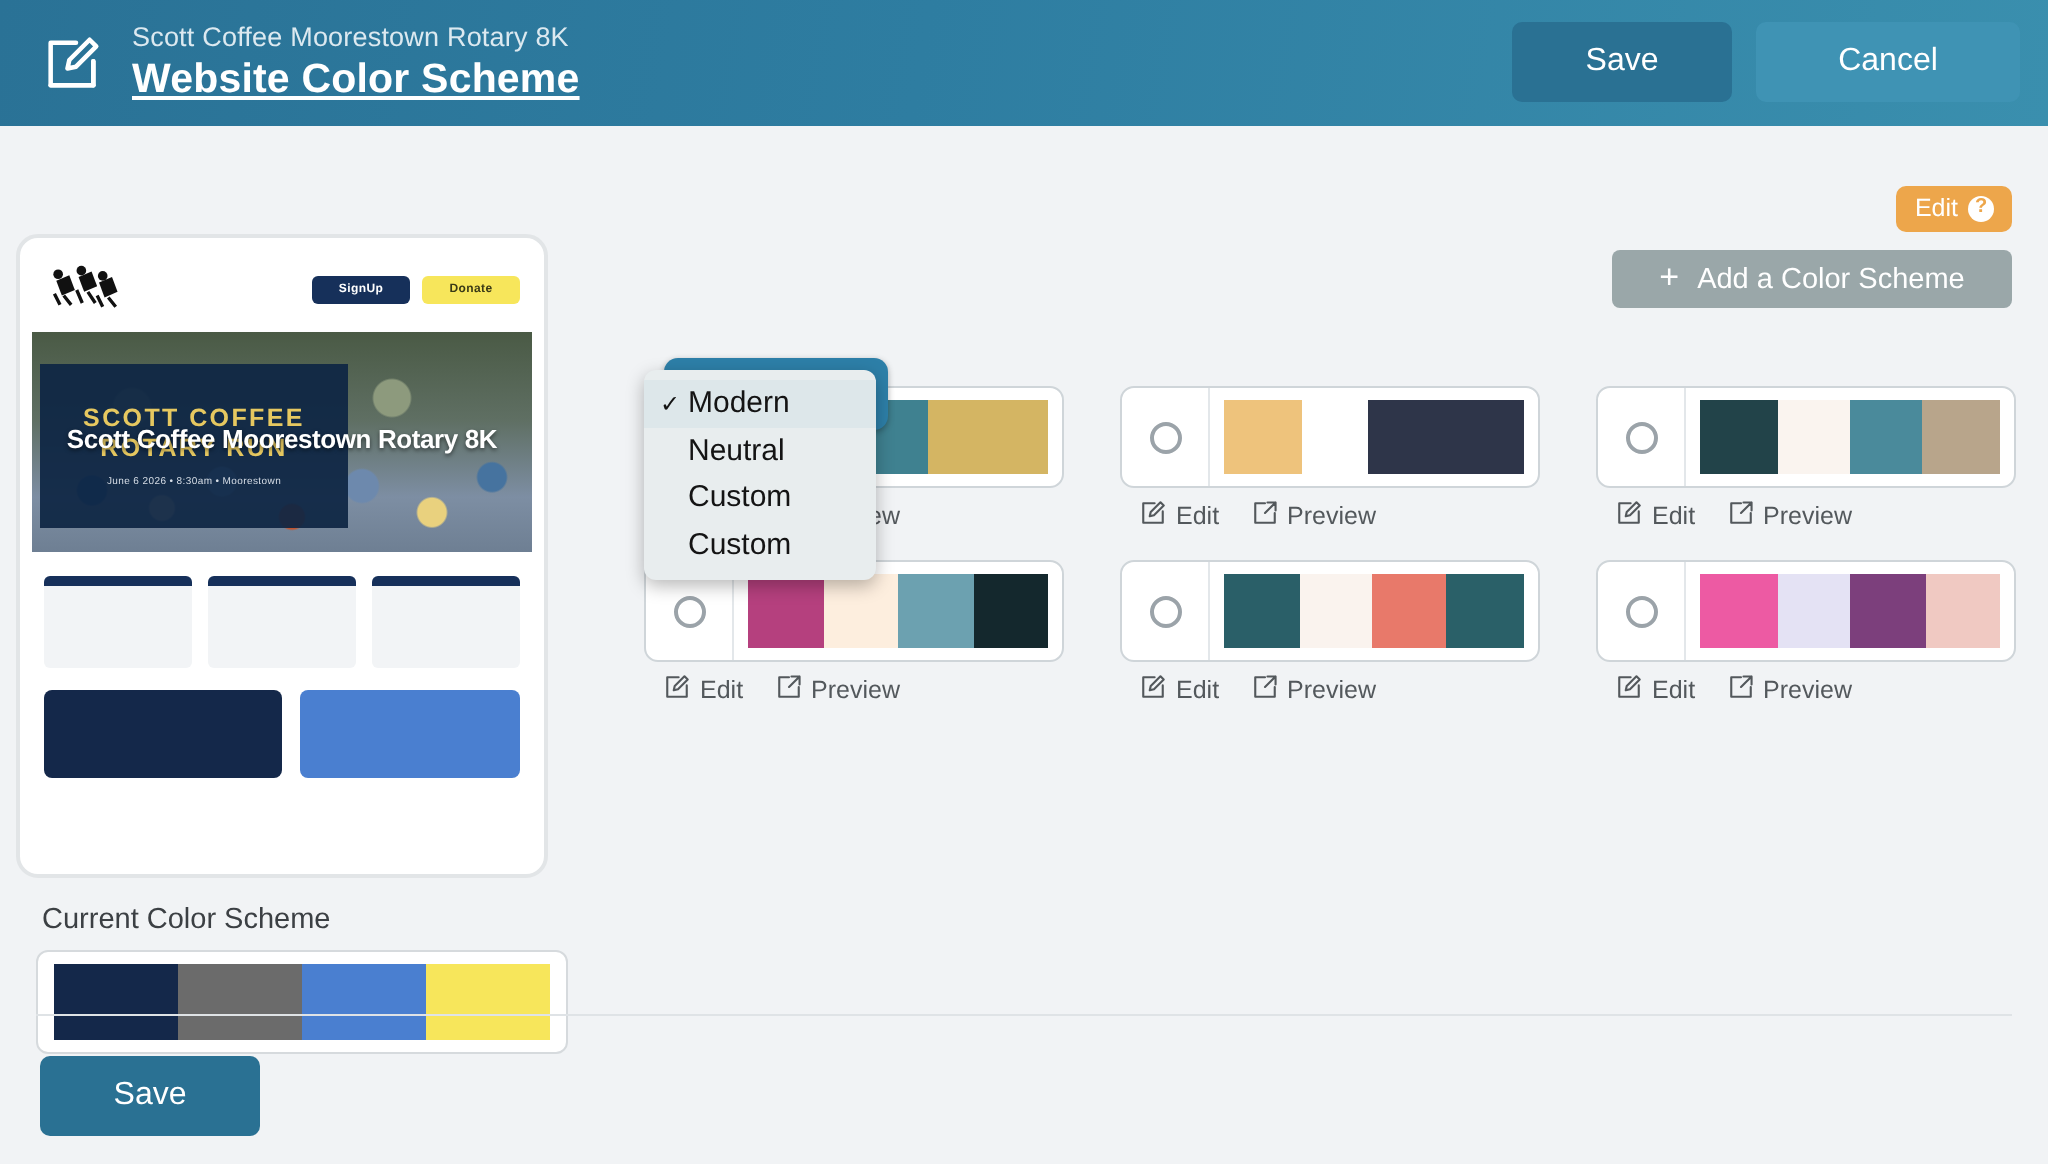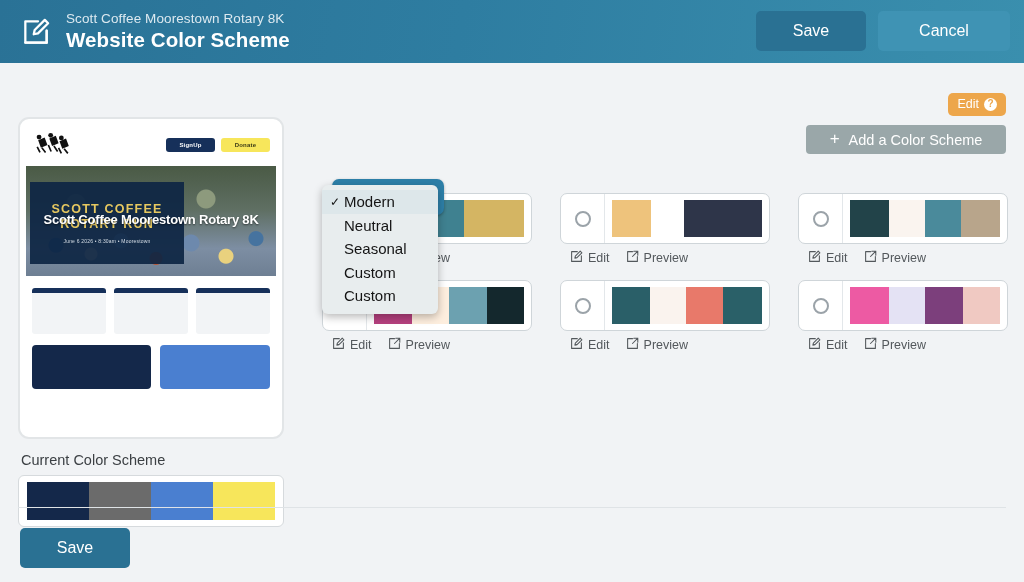--- a/index.html
+++ b/index.html
@@ -20,21 +20,21 @@
   .header-icon {
     margin-left: 18px; width: 36px; height: 36px;
     display: flex; align-items: center; justify-content: center;
   }
   .header-titles { margin-left: 12px; line-height: 1.15; }
   .header-sub {
     color: #dce9f0; font-size: 13.5px; letter-spacing: .1px;
   }
   .header-main {
     color: #ffffff; font-size: 20.5px; font-weight: bold;
-    letter-spacing: .1px; margin-top: 2px;
+    letter-spacing: .1px; margin-top: 2px; text-decoration: underline;
   }
   .header-actions {
     position: absolute; right: 14px; top: 11px;
     display: flex; gap: 12px;
   }
   .hdr-btn {
     height: 40px; min-width: 110px;
     border-radius: 5px; border: none;
     color: #fff; font-size: 16px;
     font-family: "Liberation Sans", sans-serif;
@@ -71,21 +71,21 @@
     background: #9aa7a9; color: #fff;
     border: none; border-radius: 4px;
     font-size: 14.5px; font-family: "Liberation Sans", sans-serif;
     display: flex; align-items: center; justify-content: center; gap: 9px;
     cursor: pointer;
   }
   .add-plus { font-size: 17px; line-height: 1; margin-top: -2px; }
 
   
   .preview-card {
-    position: absolute; left: 18px; top: 54px;
+    position: absolute; left: 8px; top: 54px;
     width: 266px; height: 322px;
     background: #fff; border: 2px solid #e2e5e7;
     border-radius: 11px; padding: 6px;
     overflow: hidden;
   }
   .pv-topbar {
     height: 40px; display: flex; align-items: center;
     justify-content: space-between; padding: 0 6px;
   }
   .pv-logo { width: 42px; height: 26px; }
@@ -510,27 +510,23 @@
       <div class="dd-item selected">
         <span class="dd-check">✓</span>
         <span class="dd-label">Modern</span>
       </div>
       <div class="dd-item">
         <span class="dd-check"></span>
         <span class="dd-label">Neutral</span>
       </div>
       <div class="dd-item">
         <span class="dd-check"></span>
-        <span class="dd-label">Seasonal</span>
+        <span class="dd-label">Custom</span>
       </div>
       <div class="dd-item">
         <span class="dd-check"></span>
         <span class="dd-label">Custom</span>
       </div>
-      <div class="dd-item">
-        <span class="dd-check"></span>
-        <span class="dd-label">Custom</span>
-      </div>
     </div>
 
   <div class="hr-bottom"></div>
   <button class="save-bottom">Save</button>
 </div>
 
 </body></html>

